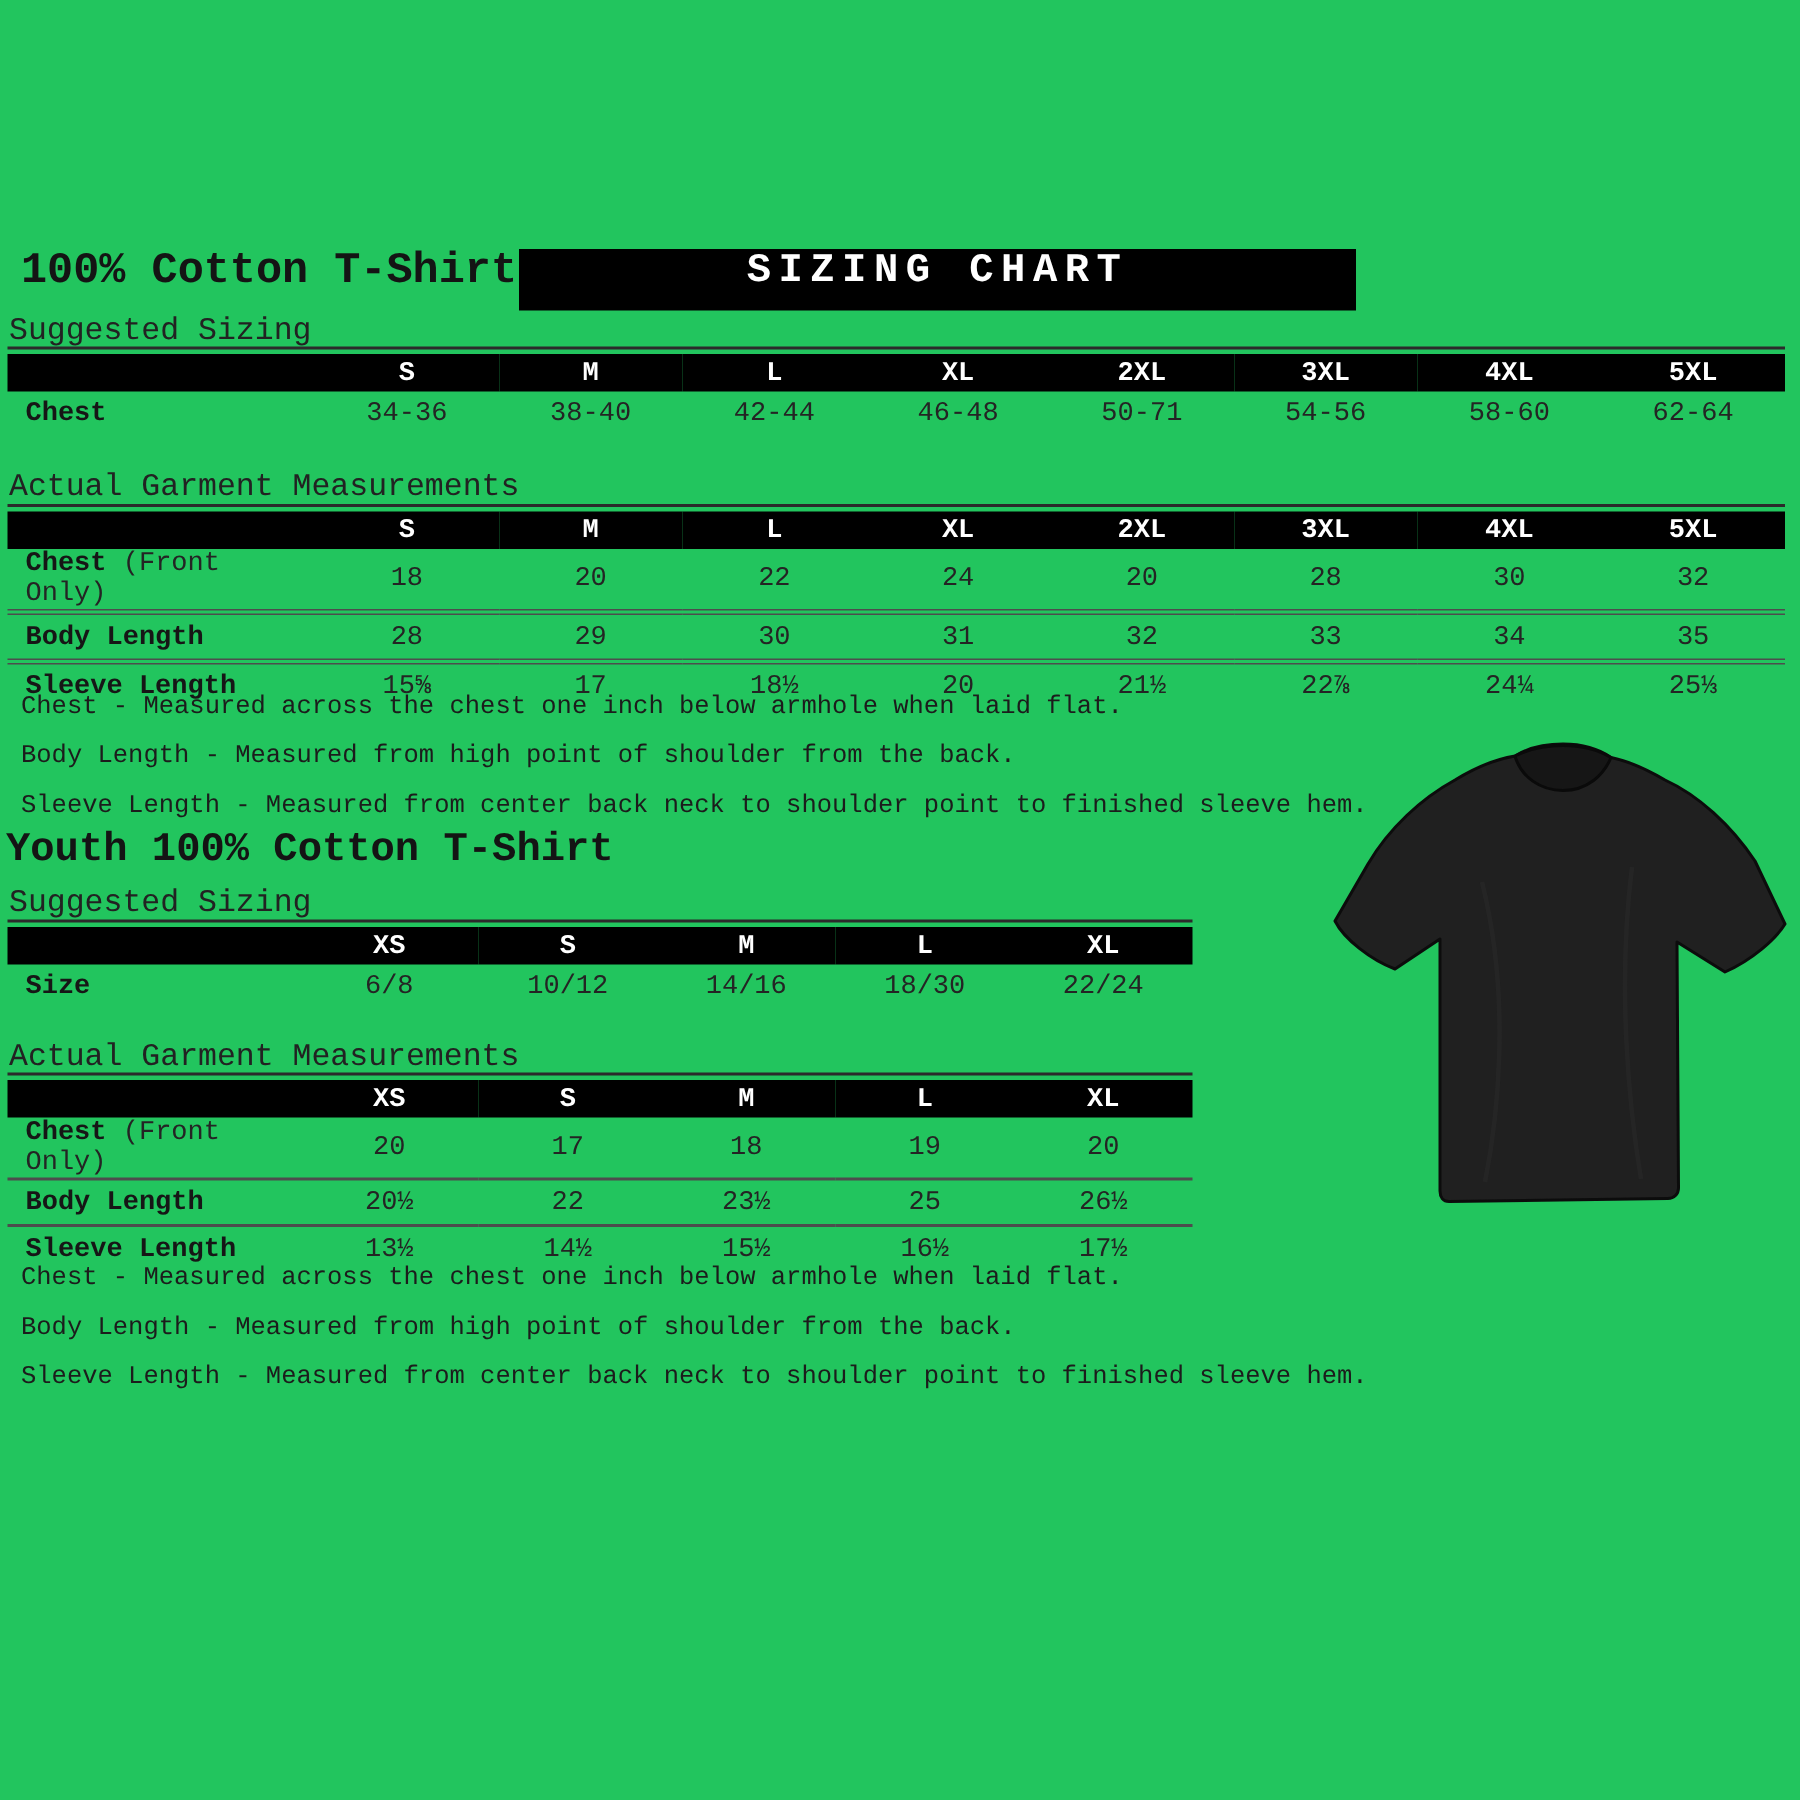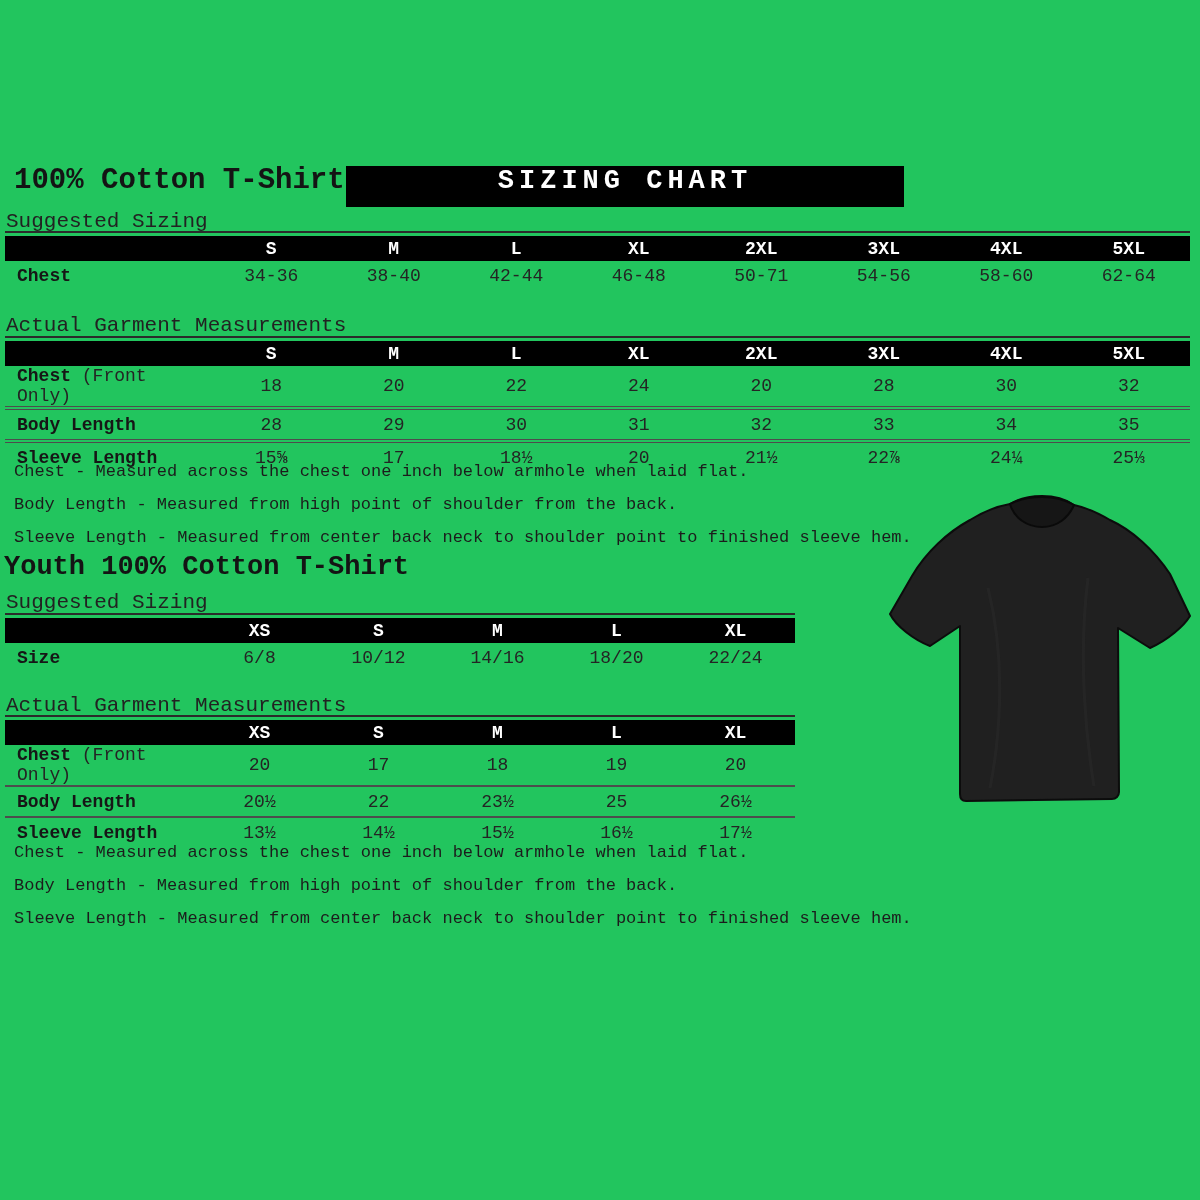--- a/index.html
+++ b/index.html
@@ -178,21 +178,21 @@
         <th>S</th>
         <th>M</th>
         <th>L</th>
         <th>XL</th>
       </tr>
       <tr>
         <td class="lbl"><b>Size</b></td>
         <td>6/8</td>
         <td>10/12</td>
         <td>14/16</td>
-        <td>18/20</td>
+        <td>18/30</td>
         <td>22/24</td>
       </tr>
     </tbody>
       </table>
   </div>
 
   <div class="abs seclabel" style="left:6px;top:694px;">Actual Garment Measurements</div>
 
   <div class="abs tablewrap" style="left:5px;top:715px;width:790px;">
     <table class="sz youthw sgl">

